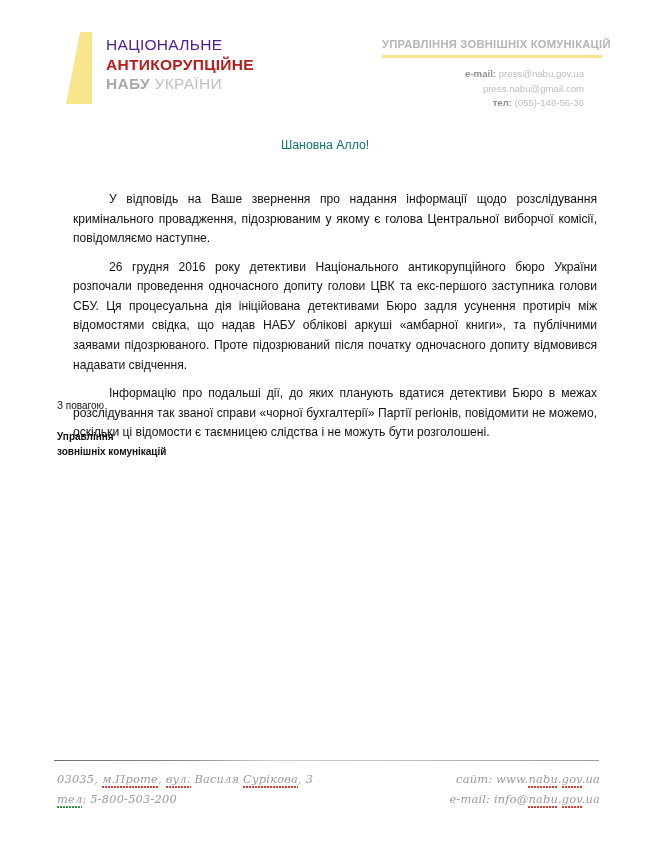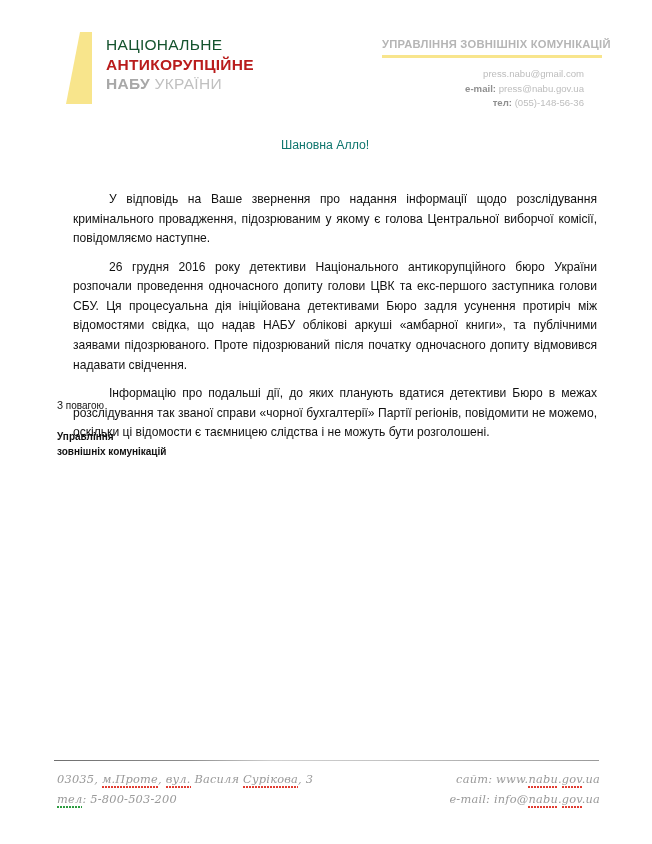--- a/index.html
+++ b/index.html
@@ -49,21 +49,21 @@
     line-height: 1.0;
     padding-top: 5px;
   }
   .logo-line {
     font-size: 15.5px;
     letter-spacing: 0.3px;
     white-space: nowrap;
     margin-bottom: 4px;
   }
   .logo-l1 {
-    color: #14532d;
+    color: #4c1d95;
     font-weight: 400;
   }
   .logo-l2 {
     color: #b91c1c;
     font-weight: 700;
   }
   .logo-l3 {
     color: #a8a8a8;
     font-weight: 700;
     margin-bottom: 0;
@@ -214,22 +214,22 @@
         <div class="logo-line logo-l1">НАЦІОНАЛЬНЕ</div>
         <div class="logo-line logo-l2">АНТИКОРУПЦІЙНЕ</div>
         <div class="logo-line logo-l3"><span>НАБУ</span> <span class="soft">УКРАЇНИ</span></div>
       </div>
     </div>
 
     <div class="dept-block">
       <div class="dept-title">УПРАВЛІННЯ ЗОВНІШНІХ КОМУНІКАЦІЙ</div>
       <div class="dept-rule"></div>
       <div class="contact">
+        <div><b>e-mail:</b> <span>press@nabu.gov.ua</span></div>
         <div><span>press.nabu@gmail.com</span></div>
-        <div><b>e-mail:</b> <span>press@nabu.gov.ua</span></div>
         <div><b>тел:</b> <span>(055)-148-56-36</span></div>
       </div>
     </div>
   </div>
 
   <div class="salutation">Шановна Алло!</div>
 
   <div class="body-copy">
     <p class="para">У відповідь на Ваше звернення про надання інформації щодо розслідування кримінального провадження, підозрюваним у якому є голова Центральної виборчої комісії, повідомляємо наступне.</p>
     <p class="para">26 грудня 2016 року детективи Національного антикорупційного бюро України розпочали проведення одночасного допиту голови ЦВК та екс-першого заступника голови СБУ. Ця процесуальна дія ініційована детективами Бюро задля усунення протиріч між відомостями свідка, що надав НАБУ облікові аркуші «амбарної книги», та публічними заявами підозрюваного.  Проте підозрюваний після початку одночасного допиту відмовився надавати свідчення.</p>

